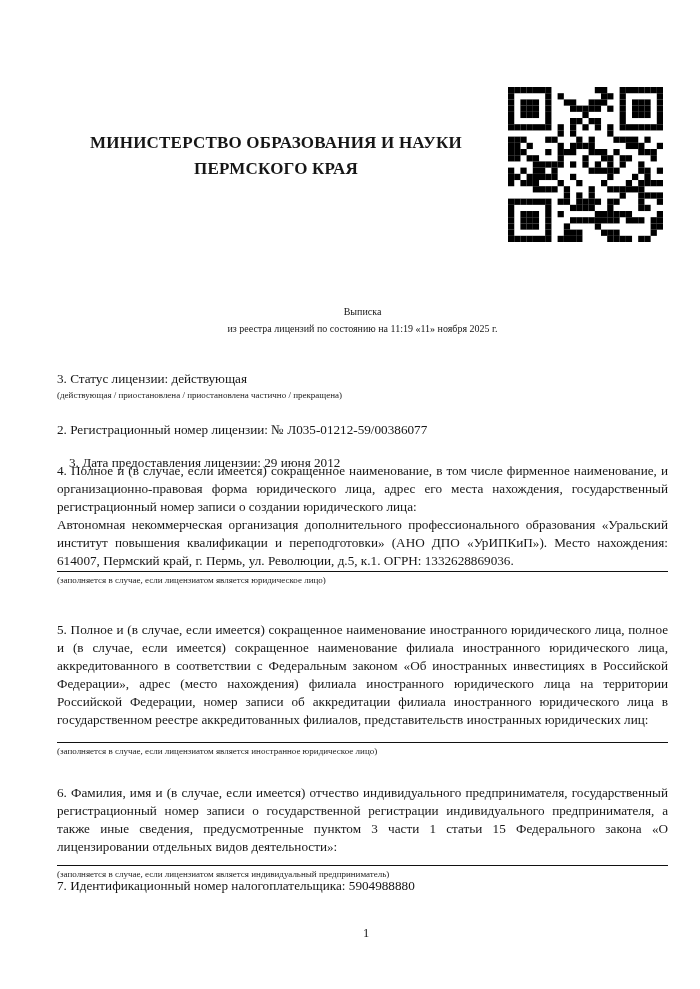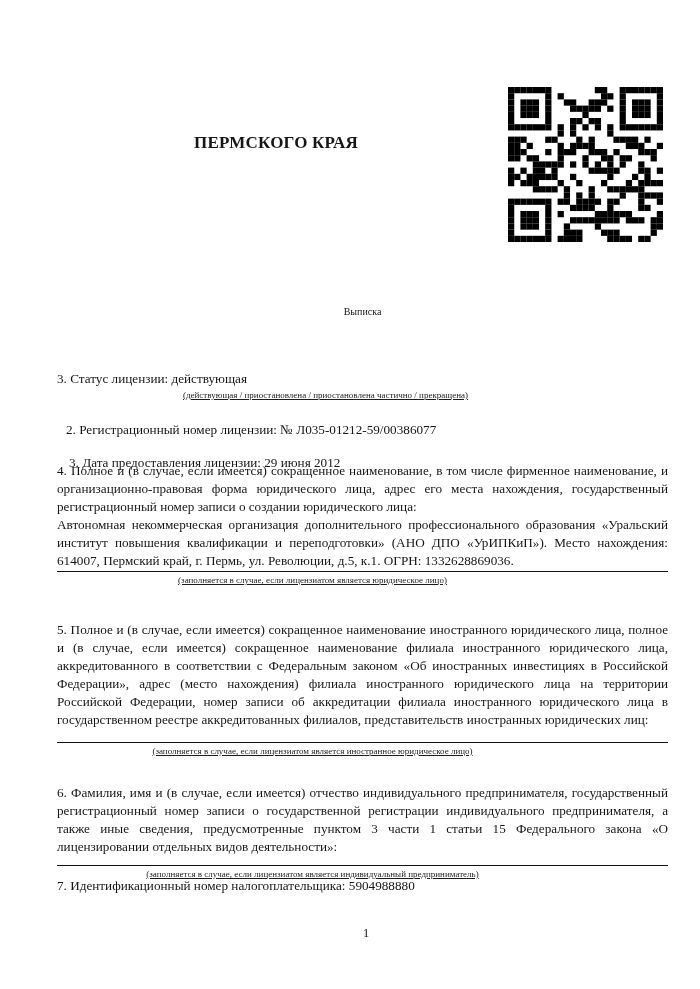--- a/index.html
+++ b/index.html
@@ -65,39 +65,38 @@
     line-height: 18px;
   }
   .field p {
     margin: 0;
     text-align: justify;
   }
   .field .single { text-align: left; }
   .caption {
     font-size: 9px;
     line-height: 12px;
-    text-align: center;
+    text-align: left;
     margin-top: 2px;
     color: #1c1c1c;
-    text-decoration: underline;
   }
   .caption.under-line { padding-right: 100px; }
   .caption.status-caption { padding-right: 74px; margin-top: 1px; }
   .rule {
     height: 0;
     border: none;
     border-top: 1.6px solid #111;
     margin: 0;
   }
   .rule.after-text  { margin-top: 1px; }
   .rule.empty-gap-lg { margin-top: 13px; }
   .rule.empty-gap-sm { margin-top: 9px; }
 
   .f-status { top: 370px; }
-  .f-regnum { top: 421px; margin-left: 9px; }
+  .f-regnum { top: 421px; }
   .f-grant  { top: 454px; margin-left: 12px; }
   .f-legal  { top: 462px; }
   .f-foreign{ top: 621px; }
   .f-entre  { top: 784px; }
   .f-inn    { top: 877px; }
 
   .page-number {
     position: absolute;
     top: 926px;
     left: 57px;
@@ -413,25 +412,27 @@
         <rect x="99.20" y="148.80" width="6.25" height="6.25"></rect>
         <rect x="105.40" y="148.80" width="6.25" height="6.25"></rect>
         <rect x="111.60" y="148.80" width="6.25" height="6.25"></rect>
         <rect x="117.80" y="148.80" width="6.25" height="6.25"></rect>
         <rect x="130.20" y="148.80" width="6.25" height="6.25"></rect>
         <rect x="136.40" y="148.80" width="6.25" height="6.25"></rect>
       </g>
     </svg>
 
   <div class="header-text">
+    <div class="ministry-line">МИНИСТЕРСТВО ОБРАЗОВАНИЯ И НАУКИ</div>
     <div class="ministry-line">ПЕРМСКОГО КРАЯ</div>
   </div>
 
   <div class="doc-title">
     <div>Выписка</div>
+    <div>из реестра лицензий по состоянию на 11:19 «11» ноября 2025 г.</div>
   </div>
 
   <div class="field f-status">
     <p class="single">3. Статус лицензии: действующая</p>
     <div class="caption status-caption">(действующая / приостановлена / приостановлена частично / прекращена)</div>
   </div>
 
   <div class="field f-regnum">
     <p class="single">2. Регистрационный номер лицензии: № Л035-01212-59/00386077</p>
   </div>

